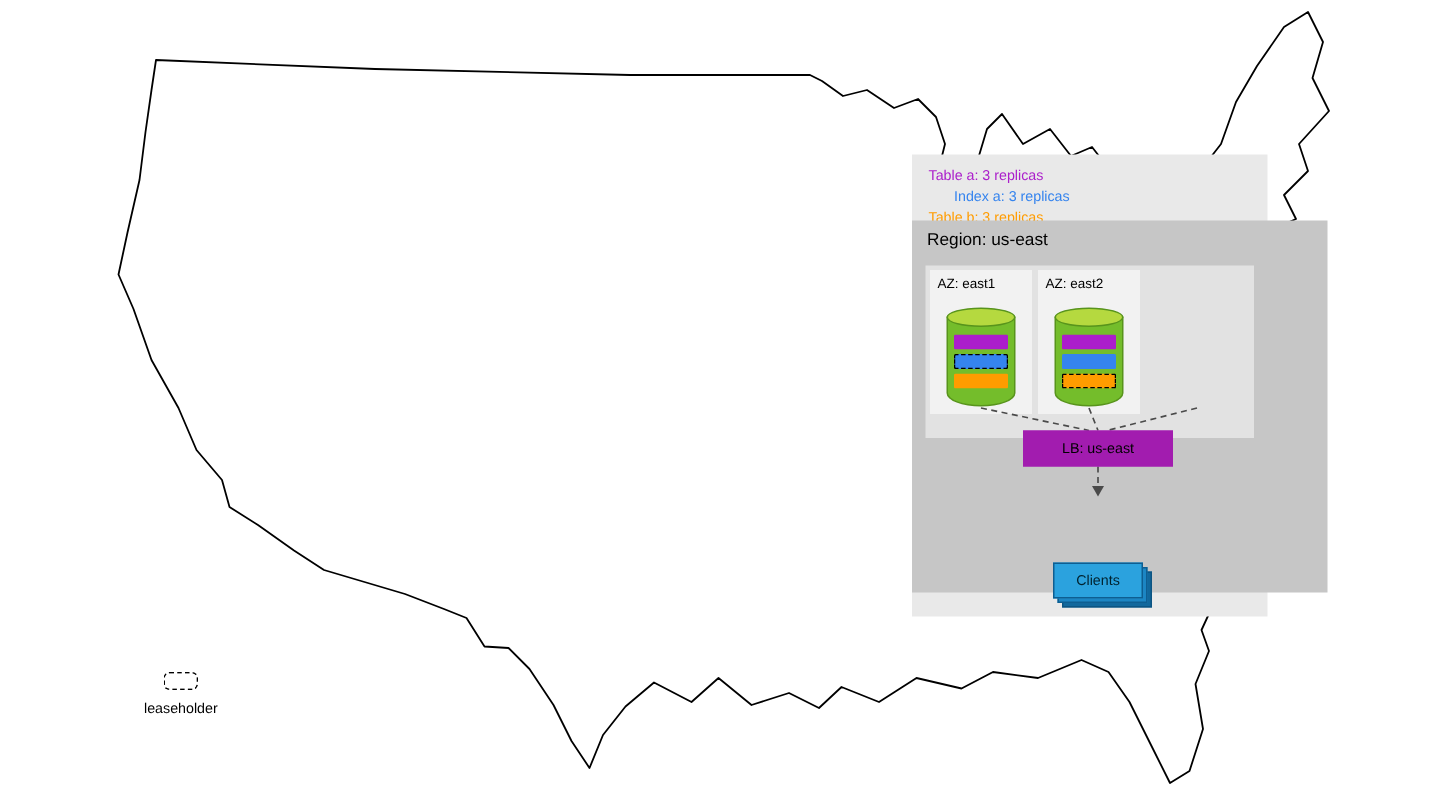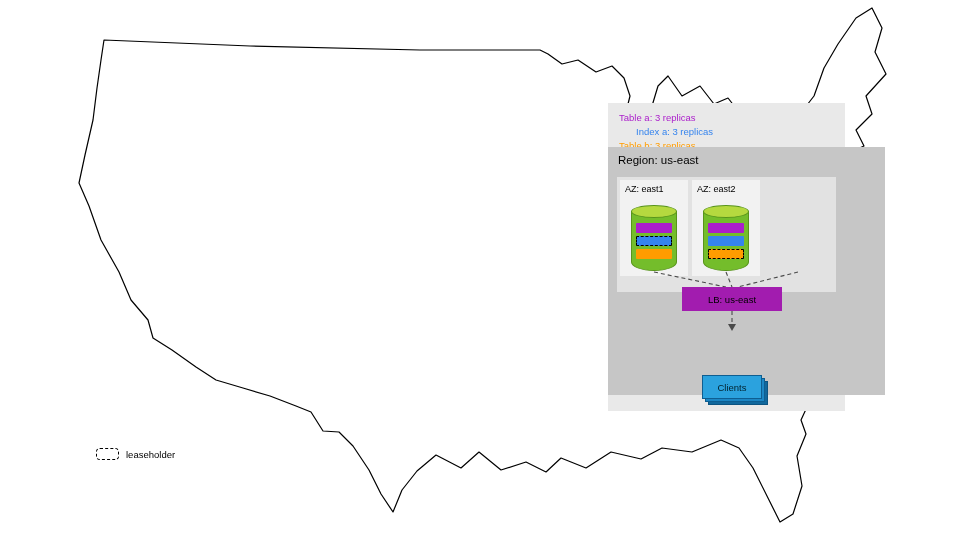--- a/index.html
+++ b/index.html
@@ -72,21 +72,21 @@
   .clients-box {
     position:absolute; left:0; top:0; width:60px; height:24px;
     background:#2ba2de; border:1px solid #0e5e91; box-sizing:border-box;
     display:flex; align-items:center; justify-content:center;
     font-size:9.5px; color:#00222e;
   }
 
   
   .lh-legend {
     position:absolute; left:96px; top:448px;
-    display:flex; align-items:center; gap:7px;
+    display:flex; align-items:center; gap:7px;flex-direction:column;
   }
   .lh-swatch {
     width:21px; height:10px; border:1.5px dashed #000; border-radius:4px;
     background:transparent;
   }
   .lh-label { font-size:9.5px; color:#000; }
 </style>
 </head>
 <body>
 

